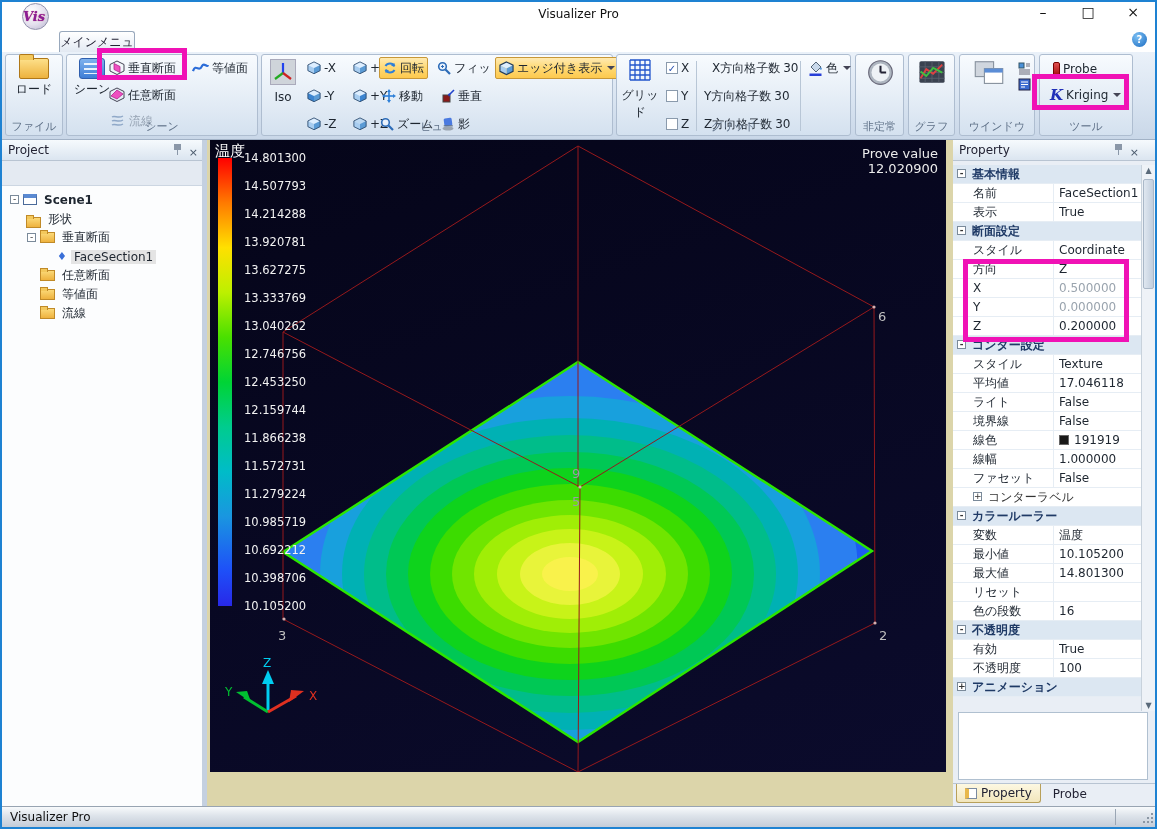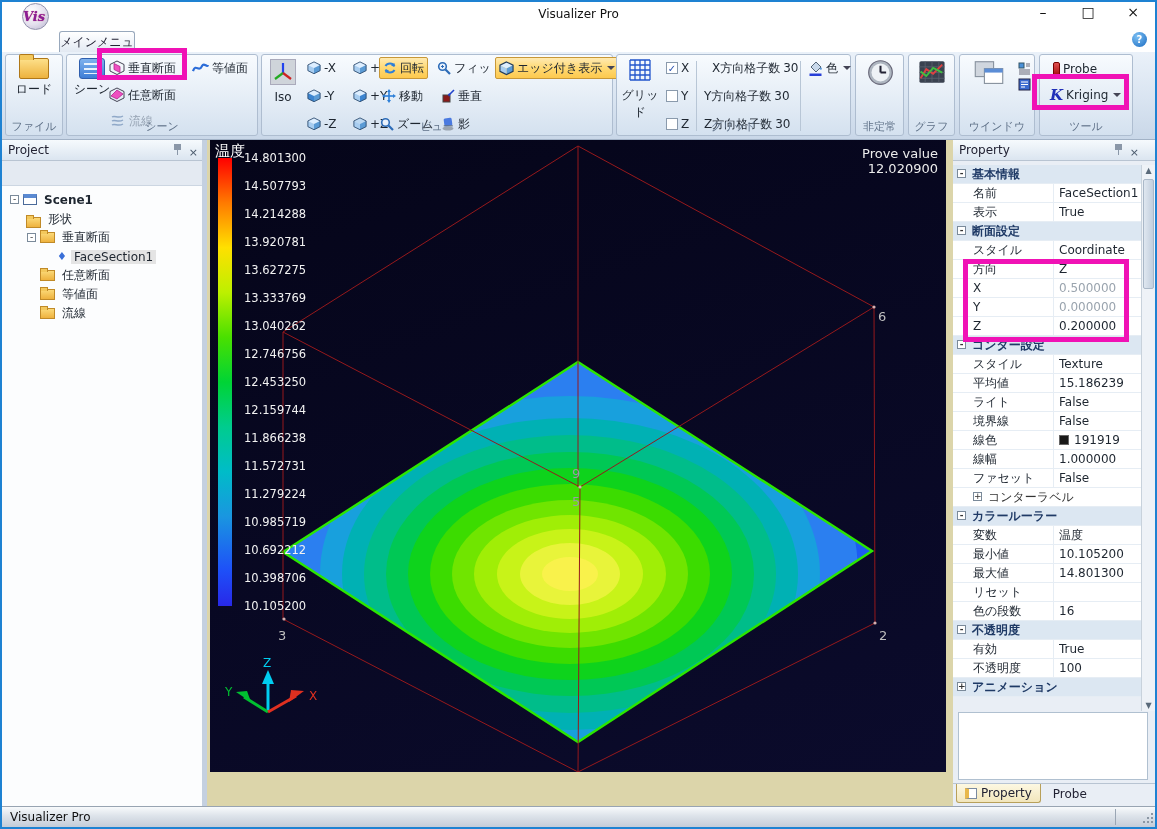--- a/index.html
+++ b/index.html
@@ -658,21 +658,21 @@
             <span class="nm">コンター設定</span>
           </div>
           <div class="prow r">
             <span class="nm">スタイル</span>
             <span class="vl"></span>
             <span class="val">Texture</span>
           </div>
           <div class="prow r">
             <span class="nm">平均値</span>
             <span class="vl"></span>
-            <span class="val">15.186239</span>
+            <span class="val">17.046118</span>
           </div>
           <div class="prow r">
             <span class="nm">ライト</span>
             <span class="vl"></span>
             <span class="val">False</span>
           </div>
           <div class="prow r">
             <span class="nm">境界線</span>
             <span class="vl"></span>
             <span class="val">False</span>

